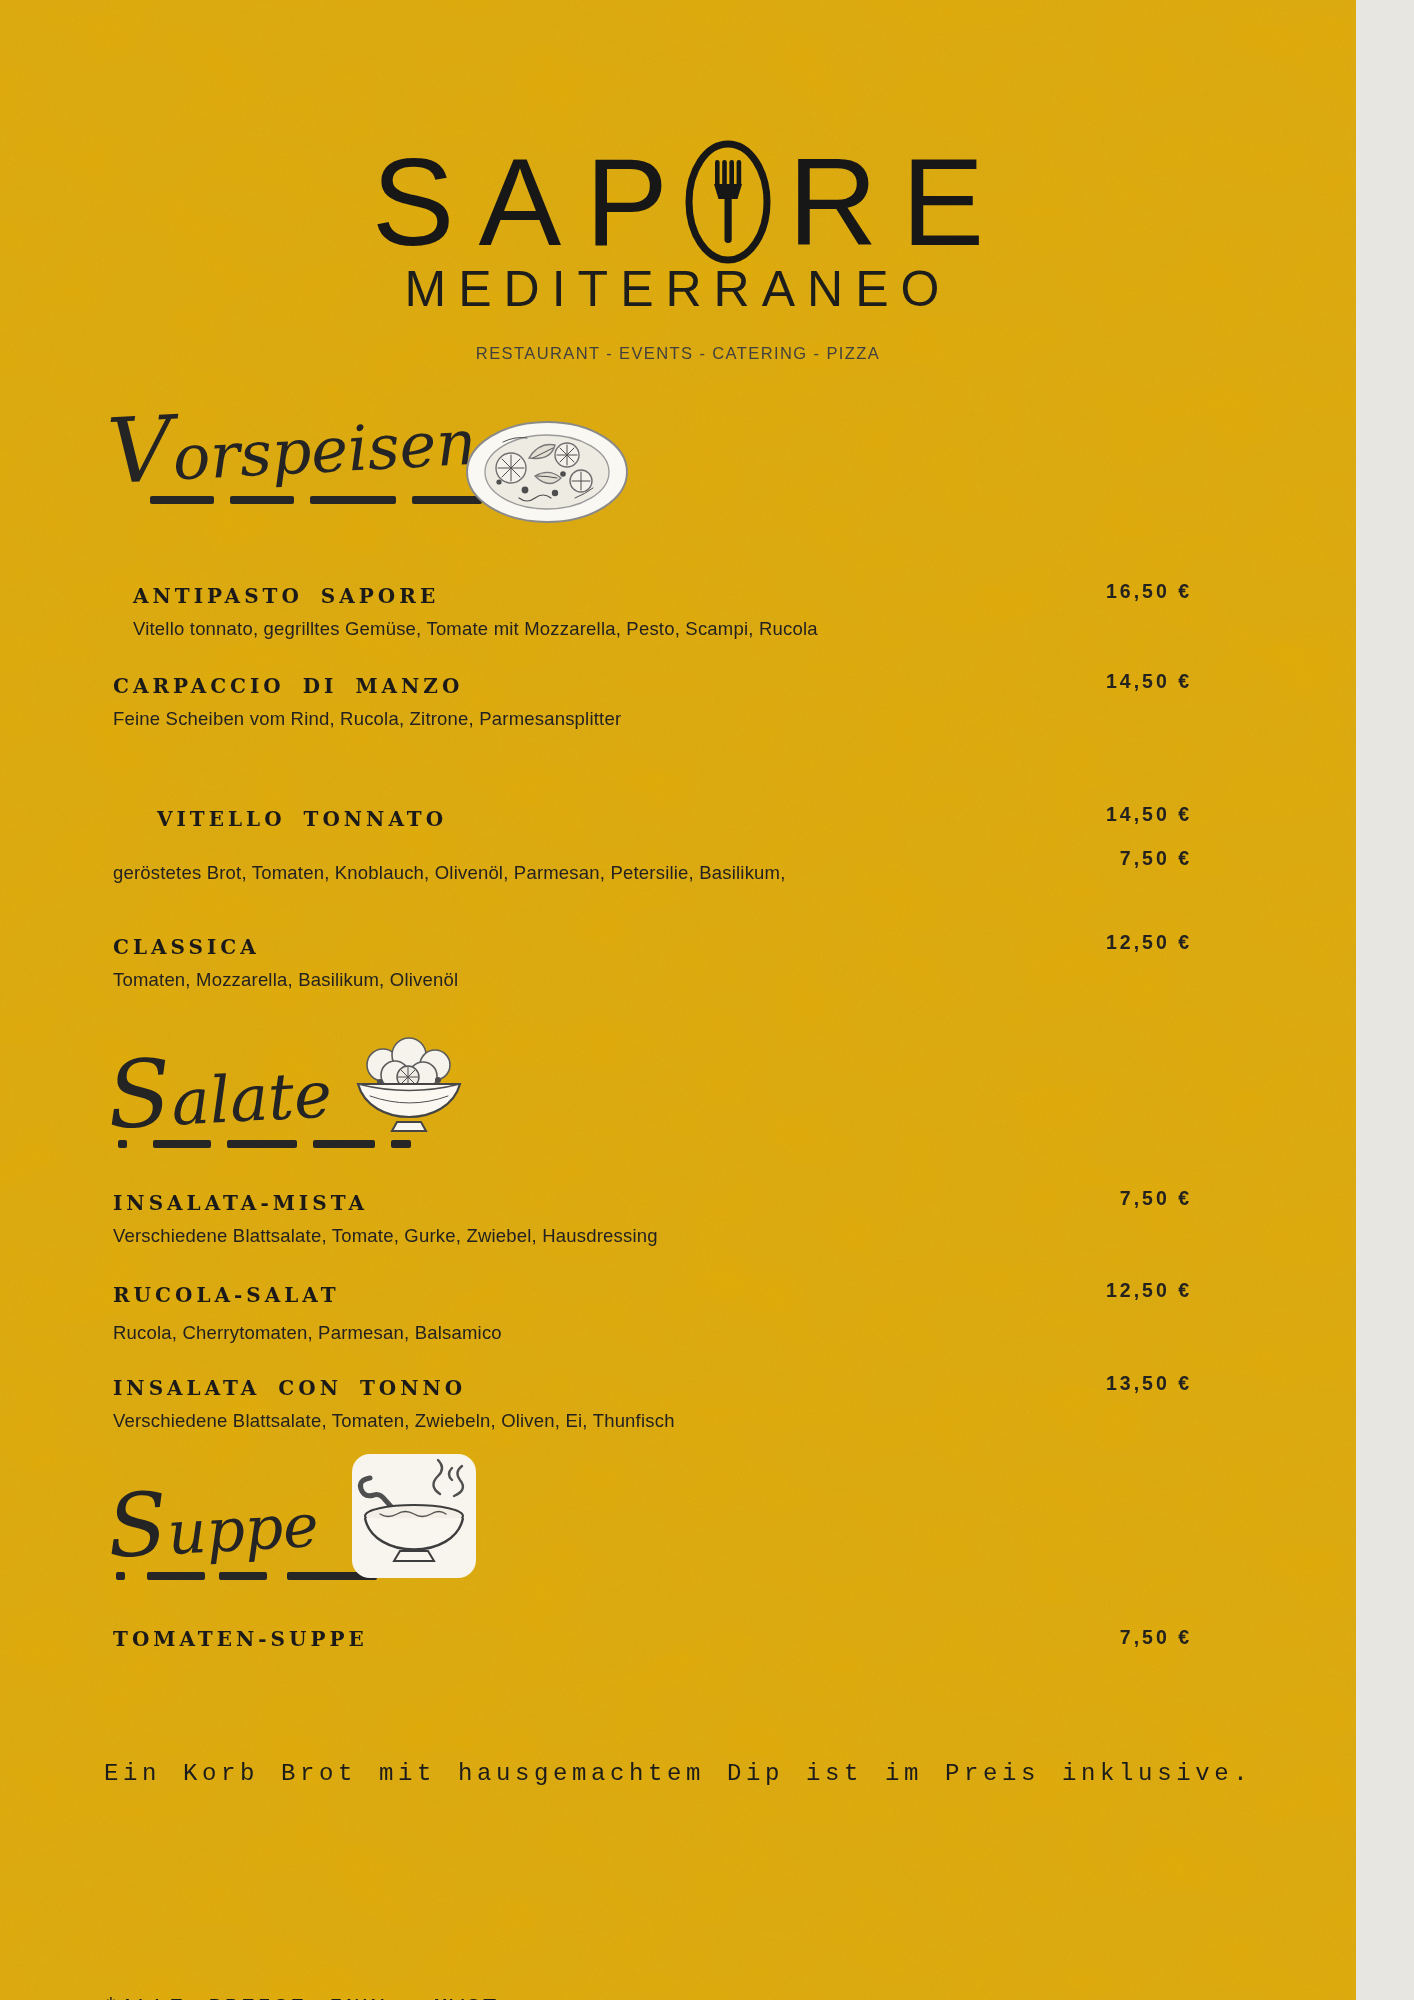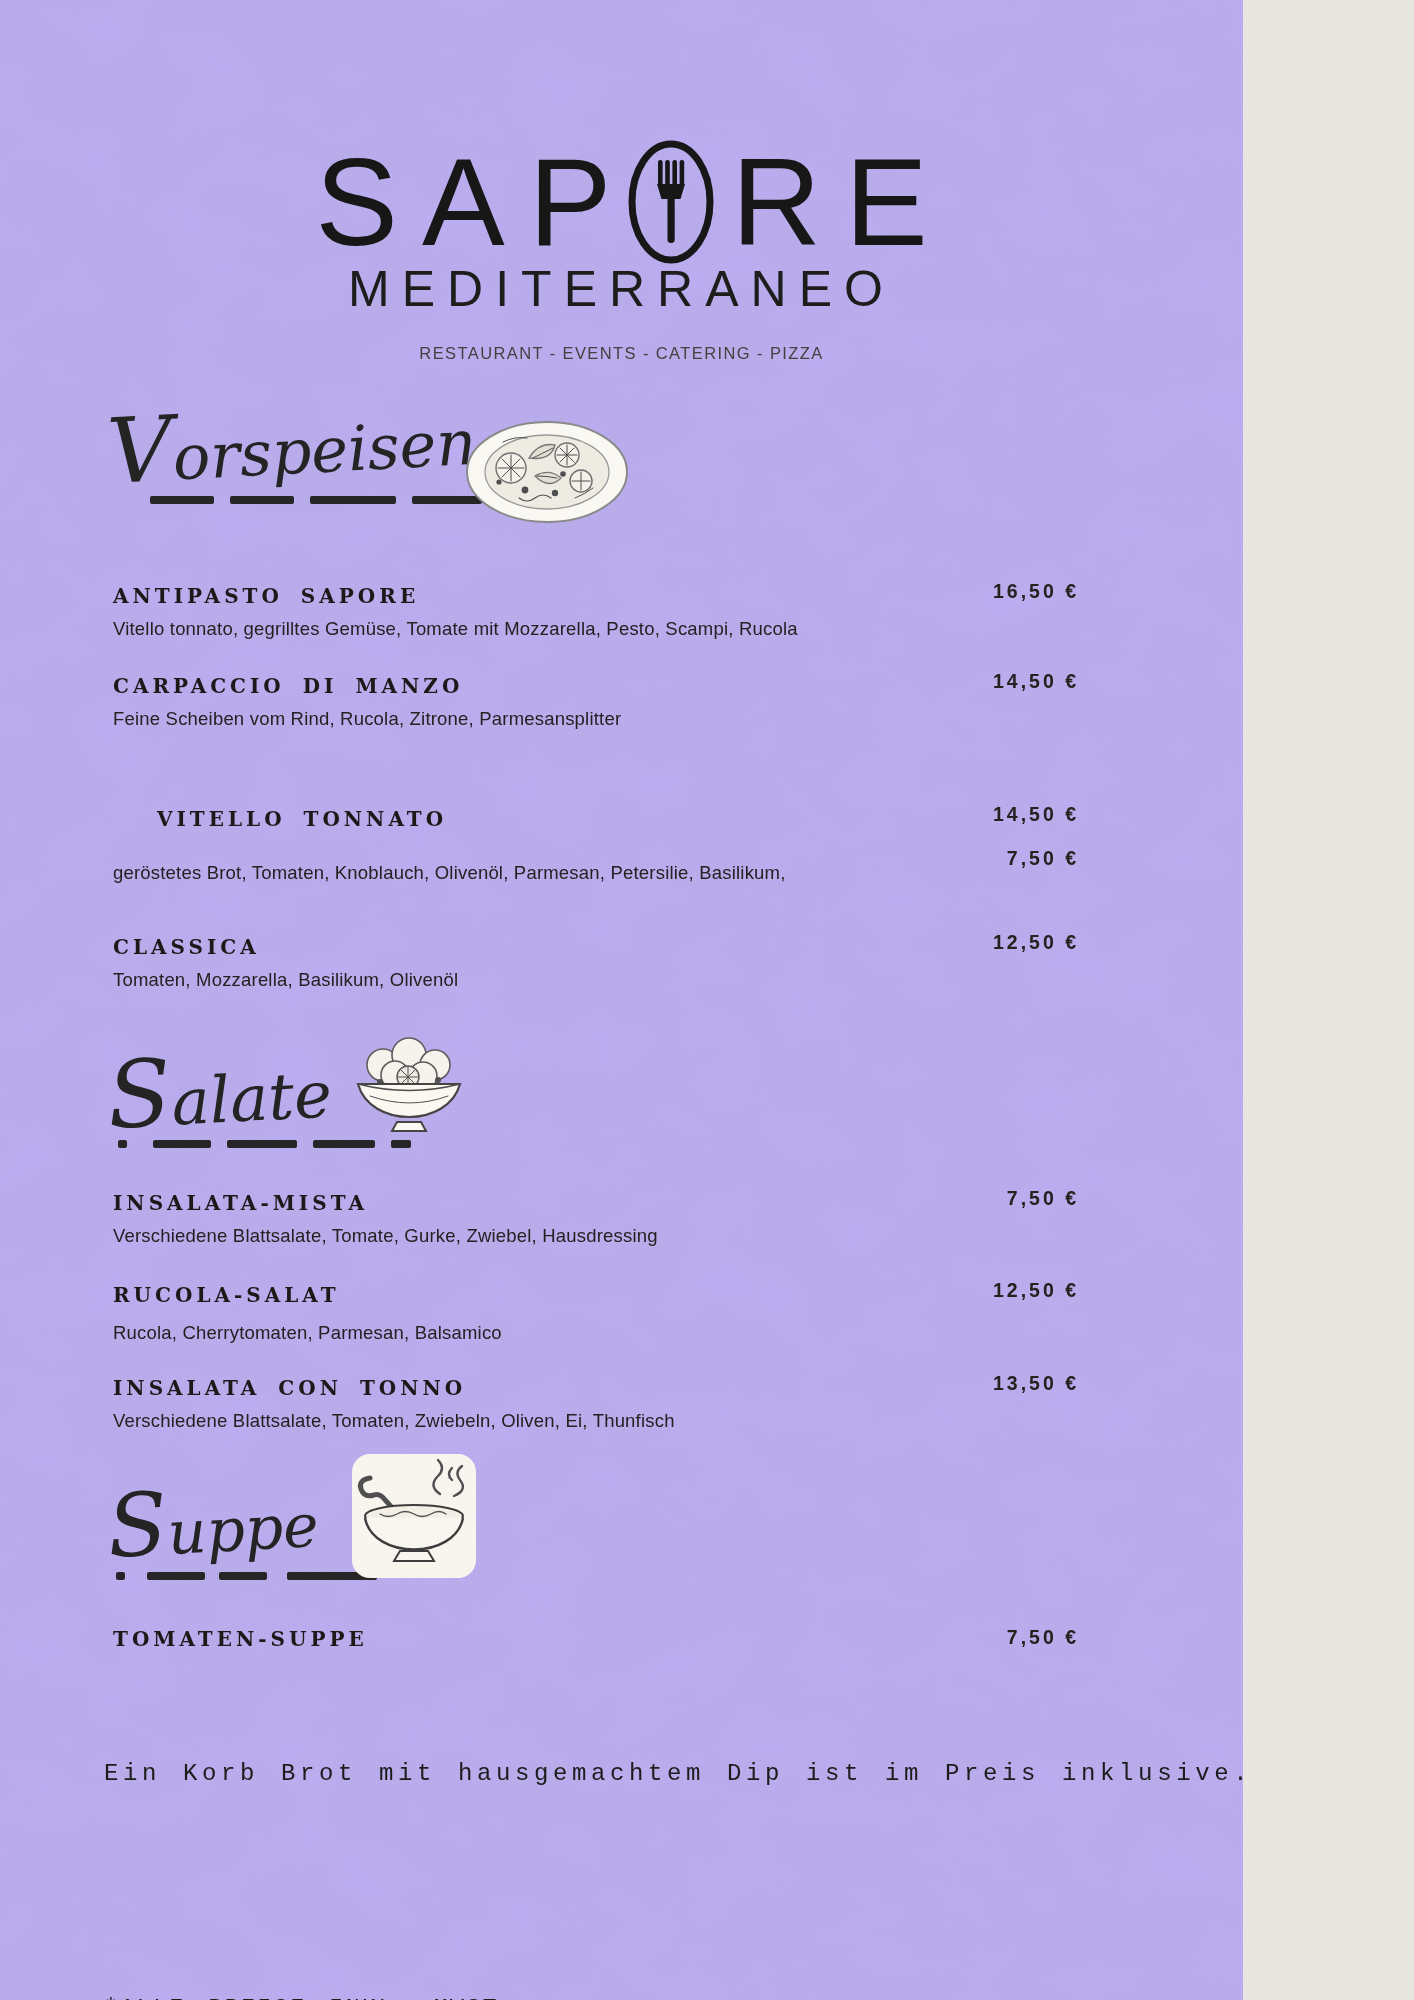--- a/index.html
+++ b/index.html
@@ -1,19 +1,19 @@
 <!DOCTYPE html>
 <html lang="de"><head>
 <meta charset="utf-8">
 <style>
   html,body{margin:0;padding:0;background:#e8e6e0;}
   .page{
     position:relative;
-    width:1243px;height:2000px;
-    background:#c4b5fd;
+    width:1356px;height:2000px;
+    background:#eab308;
     overflow:hidden;
     font-family:"Liberation Sans","DejaVu Sans",sans-serif;
     color:#1c1c1c;
   }
   .texture{position:absolute;inset:0;pointer-events:none;}
 
   
   .brand-row{
     position:absolute;top:138px;left:0;width:100%;
     display:flex;align-items:center;justify-content:center;gap:16px;
@@ -148,21 +148,21 @@
     <g fill="#4e4e4e">
       <circle cx="62" cy="72" r="3.4"></circle>
         <circle cx="92" cy="75" r="3.2"></circle>
         <circle cx="100" cy="56" r="2.8"></circle>
         <circle cx="36" cy="64" r="2.6"></circle>
     </g>
     <path class="ink" d="M56 80 q8 6 16 0 q8 -6 16 0" stroke-width="1.2"></path>
     <path class="ink" d="M40 24 q12 -6 24 -4 M112 80 q10 -4 18 -10" stroke-width="1"></path>
   </svg>
 
-  <div class="menu-item" style="top:585px;">
+  <div class="menu-item" style="top:585px;margin-left:20px;">
     <div class="item-name">ANTIPASTO SAPORE</div>
     <div class="item-desc">Vitello tonnato, gegrilltes Gemüse, Tomate mit Mozzarella, Pesto, Scampi, Rucola</div>
     <div class="item-price">16,50 €</div>
   </div>
   <div class="menu-item" style="top:675px;">
     <div class="item-name">CARPACCIO DI MANZO</div>
     <div class="item-desc">Feine Scheiben vom Rind, Rucola, Zitrone, Parmesansplitter</div>
     <div class="item-price">14,50 €</div>
   </div>
   <div class="menu-item" style="top:808px;margin-left:44px;">

